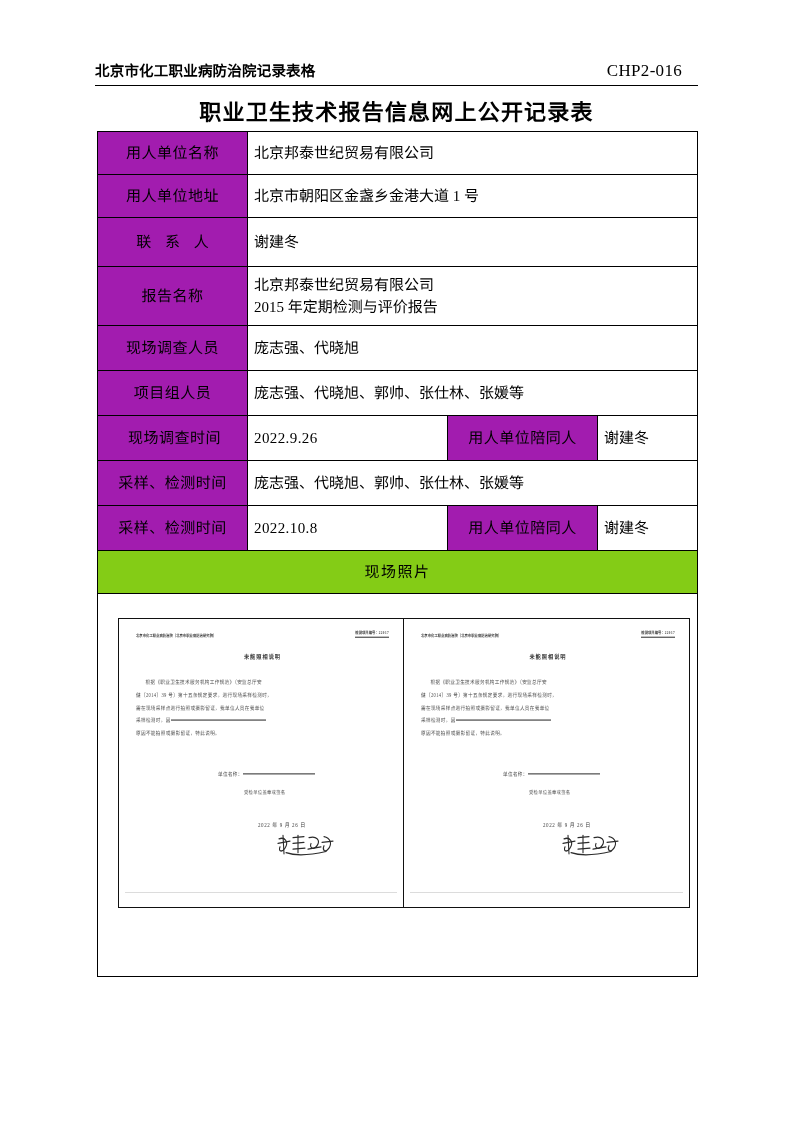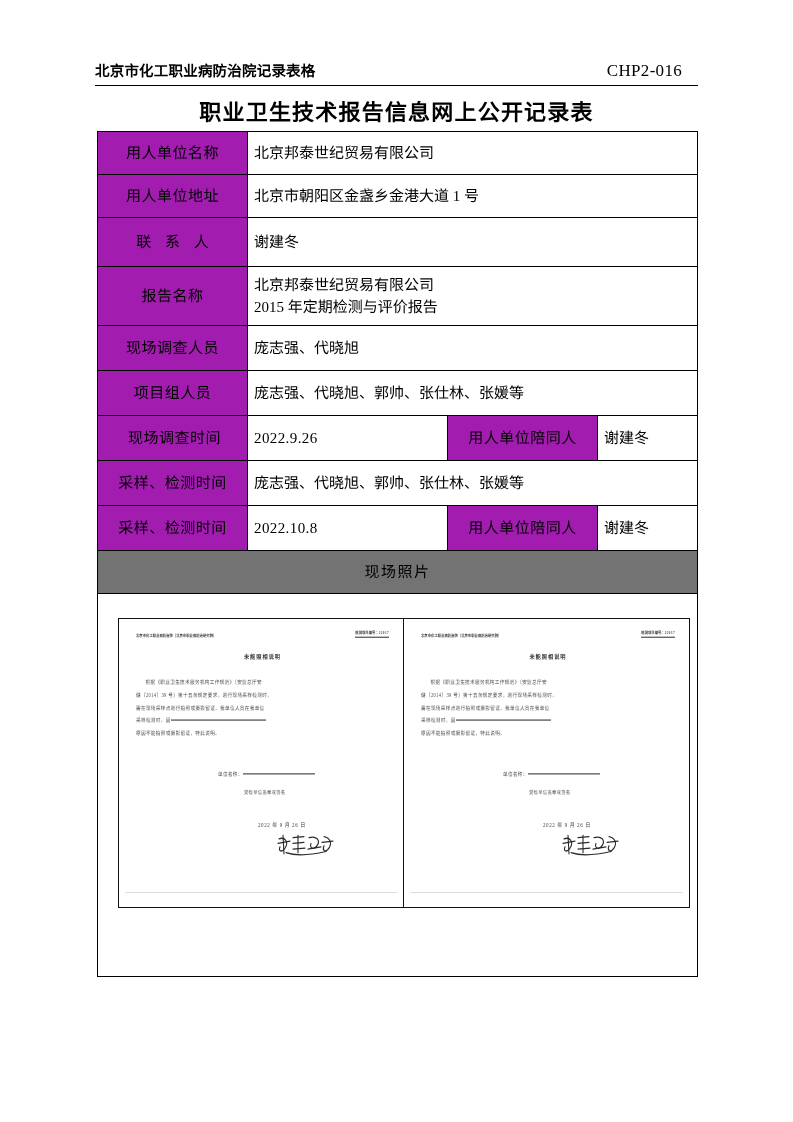--- a/index.html
+++ b/index.html
@@ -101,21 +101,21 @@
     font-size: 16px;
     letter-spacing: 0.4px;
   }
   .val-two-line {
     padding-top: 4px;
     padding-bottom: 4px;
     font-size: 14px;
     line-height: 1.75;
   }
   .photo-head {
-    background: #737373;
+    background: #84cc16;
     text-align: center;
     font-size: 16px;
     letter-spacing: 1.5px;
   }
   .photo-body {
     background: #ffffff;
     padding: 0;
     height: 382px;
     vertical-align: top;
   }

